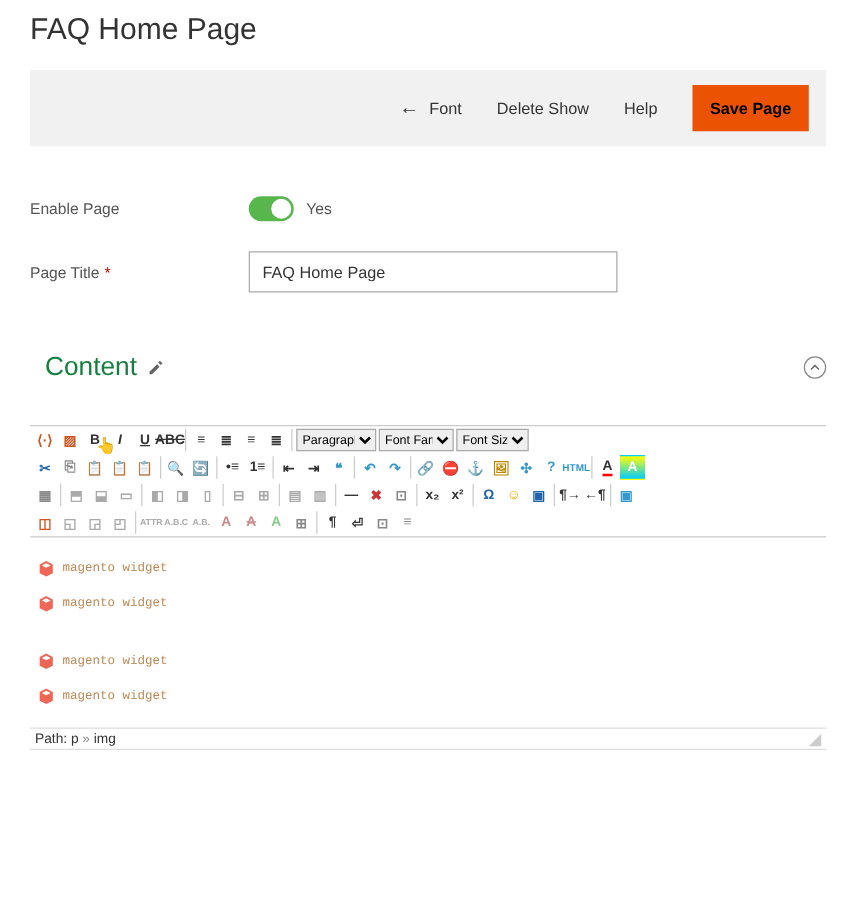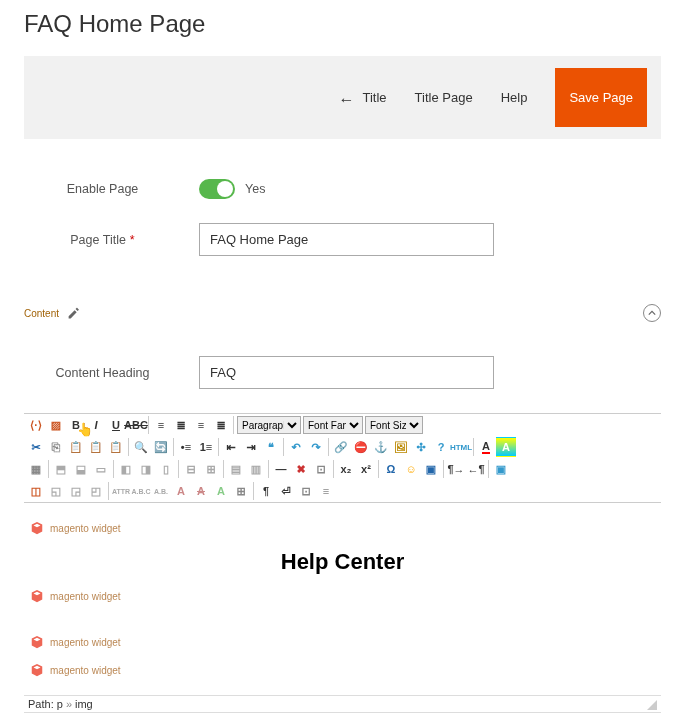--- a/index.html
+++ b/index.html
@@ -2,73 +2,73 @@
 <html><head>
 <meta charset="utf-8">
 <style>
 * { box-sizing: border-box; margin: 0; padding: 0; }
 body { font-family: Arial, Helvetica, sans-serif; font-size: 13px; color: #333; background: #fff; width: 685px; }
 .page-wrap { padding: 10px 24px 0 24px; }
 .page-title { font-size: 24px; font-weight: 400; color: #333; margin-bottom: 18px; }
 .action-bar { background: #f1f1f1; padding: 12px 14px; display: flex; justify-content: flex-end; align-items: center; gap: 28px; }
 .action-bar .back { display: flex; align-items: center; gap: 8px; cursor: pointer; }
 .action-bar .plain { color: #333; cursor: pointer; }
-.action-bar .primary { background: #eb5202; color: #ffffff; border: none; padding: 22px 14px; font-weight: 400; cursor: pointer; font-size: 13px; }
+.action-bar .primary { background: #eb5202; color: #000000; border: none; padding: 11px 14px; font-weight: 700; cursor: pointer; font-size: 13px; }
 .action-bar .arrow-back { font-size: 16px; }
 
 .form-section { padding: 40px 0 20px 0; }
 .field-row { display: flex; align-items: center; margin-bottom: 24px; }
-.field-label { width: 175px; text-align: center; padding-right: 18px; color: #555; font-size: 12.5px; }
+.field-label { width: 175px; text-align: left; padding-right: 18px; color: #555; font-size: 12.5px; }
 .field-label .req { color: #c00; margin-left: 4px; }
 .toggle { position: relative; width: 36px; height: 20px; background: #57b74c; border-radius: 10px; display: inline-block; cursor: pointer; }
 .toggle::after { content: ''; position: absolute; right: 2px; top: 2px; width: 16px; height: 16px; background: #fff; border-radius: 50%; }
 .toggle-text { margin-left: 10px; font-size: 12.5px; color: #555; }
 .text-input { width: 295px; padding: 8px 10px; border: 1px solid #aaa; font-size: 13px; color: #333; }
 
 .section-header { display: flex; align-items: center; justify-content: space-between; border-bottom: none; padding: 4px 0; margin-bottom: 30px; }
 .section-header .left { display: flex; align-items: center; gap: 8px; }
-.section-header .title { font-size: 10px; color: #a16207; }
+.section-header .title { font-size: 21px; color: #15803d; margin-left: 12px; }
 .pencil-icon svg, .collapse-icon svg { display: block; }
 .collapse-icon { width: 18px; height: 18px; border: 1px solid #888; border-radius: 50%; display: flex; align-items: center; justify-content: center; cursor: pointer; }
 
 .show-hide-btn { border: 1px solid #aaa; background: #eee; padding: 8px 14px; font-size: 13px; cursor: pointer; margin-bottom: 10px; display: inline-block; }
 
 .editor-wrap { border-bottom: 1px solid #ddd; padding-bottom: 2px; }
 .editor-border { border-top: 1px solid #ccc; border-bottom: 1px solid #ccc; }
 .toolbar-row { display: flex; flex-wrap: wrap; align-items: center; gap: 0; padding: 1px 2px; }
 .tb-icon { width: 20px; height: 20px; display: inline-flex; align-items: center; justify-content: center; font-size: 11px; font-weight: bold; border: 1px solid transparent; cursor: pointer; color: #333; position: relative; }
 .tb-select { height: 18px; font-size: 10px; border: 1px solid #aaa; margin: 0 1px; }
 .tb-select.fmt { width: 64px; }
 .tb-select.ff { width: 60px; }
 .tb-select.fs { width: 58px; }
 .sep { width: 1px; height: 18px; background: #ccc; margin: 0 2px; display: inline-block; }
 
 .editor-body { padding: 10px 6px 4px 6px; min-height: 140px; position: relative; }
-.widget-line { display: flex; align-items: center; gap: 6px; font-size: 10px; color: #b85; margin: 8px 0 14px 0; }
+.widget-line { display: flex; align-items: center; gap: 6px; font-size: 10px; color: #b85; margin: 8px 0 14px 0; font-family: Liberation Mono, monospace; }
 .widget-icon { width: 14px; height: 14px; }
 .help-center { text-align: center; font-size: 22px; font-weight: bold; color: #000; margin: 6px 0 14px 0; font-family: Arial, sans-serif; }
 
 .editor-foot { display: flex; justify-content: space-between; align-items: flex-end; padding: 2px 4px 0 4px; border-top: 1px solid #ddd; }
 .path { font-size: 11px; color: #333; }
 .path .sep-g { color: #888; margin: 0 3px; }
 .resize { width: 0; height: 0; border-left: 10px solid transparent; border-bottom: 10px solid #ccc; cursor: nwse-resize; }
 .cursor-hand { position: absolute; left: 53px; top: 8px; font-size: 13px; pointer-events: none; }
 </style>
 </head>
 <body>
 
 <div class="page-wrap">
   <h1 class="page-title">FAQ Home Page</h1>
 
   <div class="action-bar">
     <span class="back">
       <span class="arrow-back">←</span>
-      <span>Title</span>
+      <span>Font</span>
     </span>
-    <span class="plain">Title Page</span>
+    <span class="plain">Delete Show</span>
     <span class="plain">Help</span>
     <button class="primary">Save Page</button>
   </div>
 
   <div class="form-section">
     <div class="field-row">
       <div class="field-label">Enable Page</div>
       <span class="toggle"></span>
       <span class="toggle-text">Yes</span>
     </div>
@@ -89,24 +89,20 @@
           </svg>
       </span>
     </div>
     <span class="collapse-icon">
       <svg width="8" height="8" viewBox="0 0 10 10">
           <path d="M1 7 L5 3 L9 7" stroke="#666" stroke-width="1.5" fill="none"></path>
         </svg>
     </span>
   </div>
 
-  <div class="field-row">
-    <div class="field-label">Content Heading</div>
-    <input class="text-input" type="text" value="FAQ" style="">
-  </div>
 
 
   <div class="editor-wrap">
     <div class="editor-border">
 
       <div class="toolbar-row" style="position:relative;">
         <span class="tb-icon" style="color:#c52;">⟨·⟩</span>
         <span class="tb-icon" style="color:#c52;">▨</span>
         <span class="cursor-hand">👆</span>
         <span class="tb-icon">
@@ -219,21 +215,20 @@
       </div>
     </div>
 
     <div class="editor-body">
       <div class="widget-line">
         <svg class="widget-icon" viewBox="0 0 16 16">
             <path fill="#e65" d="M8 1L2 4v8l6 3 6-3V4L8 1zm0 2l4 2-4 2-4-2 4-2z"></path>
           </svg>
         <span>magento widget</span>
       </div>
-      <div class="help-center">Help Center</div>
       <div class="widget-line">
         <svg class="widget-icon" viewBox="0 0 16 16">
             <path fill="#e65" d="M8 1L2 4v8l6 3 6-3V4L8 1zm0 2l4 2-4 2-4-2 4-2z"></path>
           </svg>
         <span>magento widget</span>
       </div>
       <div style="height:10px;"></div>
       <div class="widget-line">
         <svg class="widget-icon" viewBox="0 0 16 16">
             <path fill="#e65" d="M8 1L2 4v8l6 3 6-3V4L8 1zm0 2l4 2-4 2-4-2 4-2z"></path>

